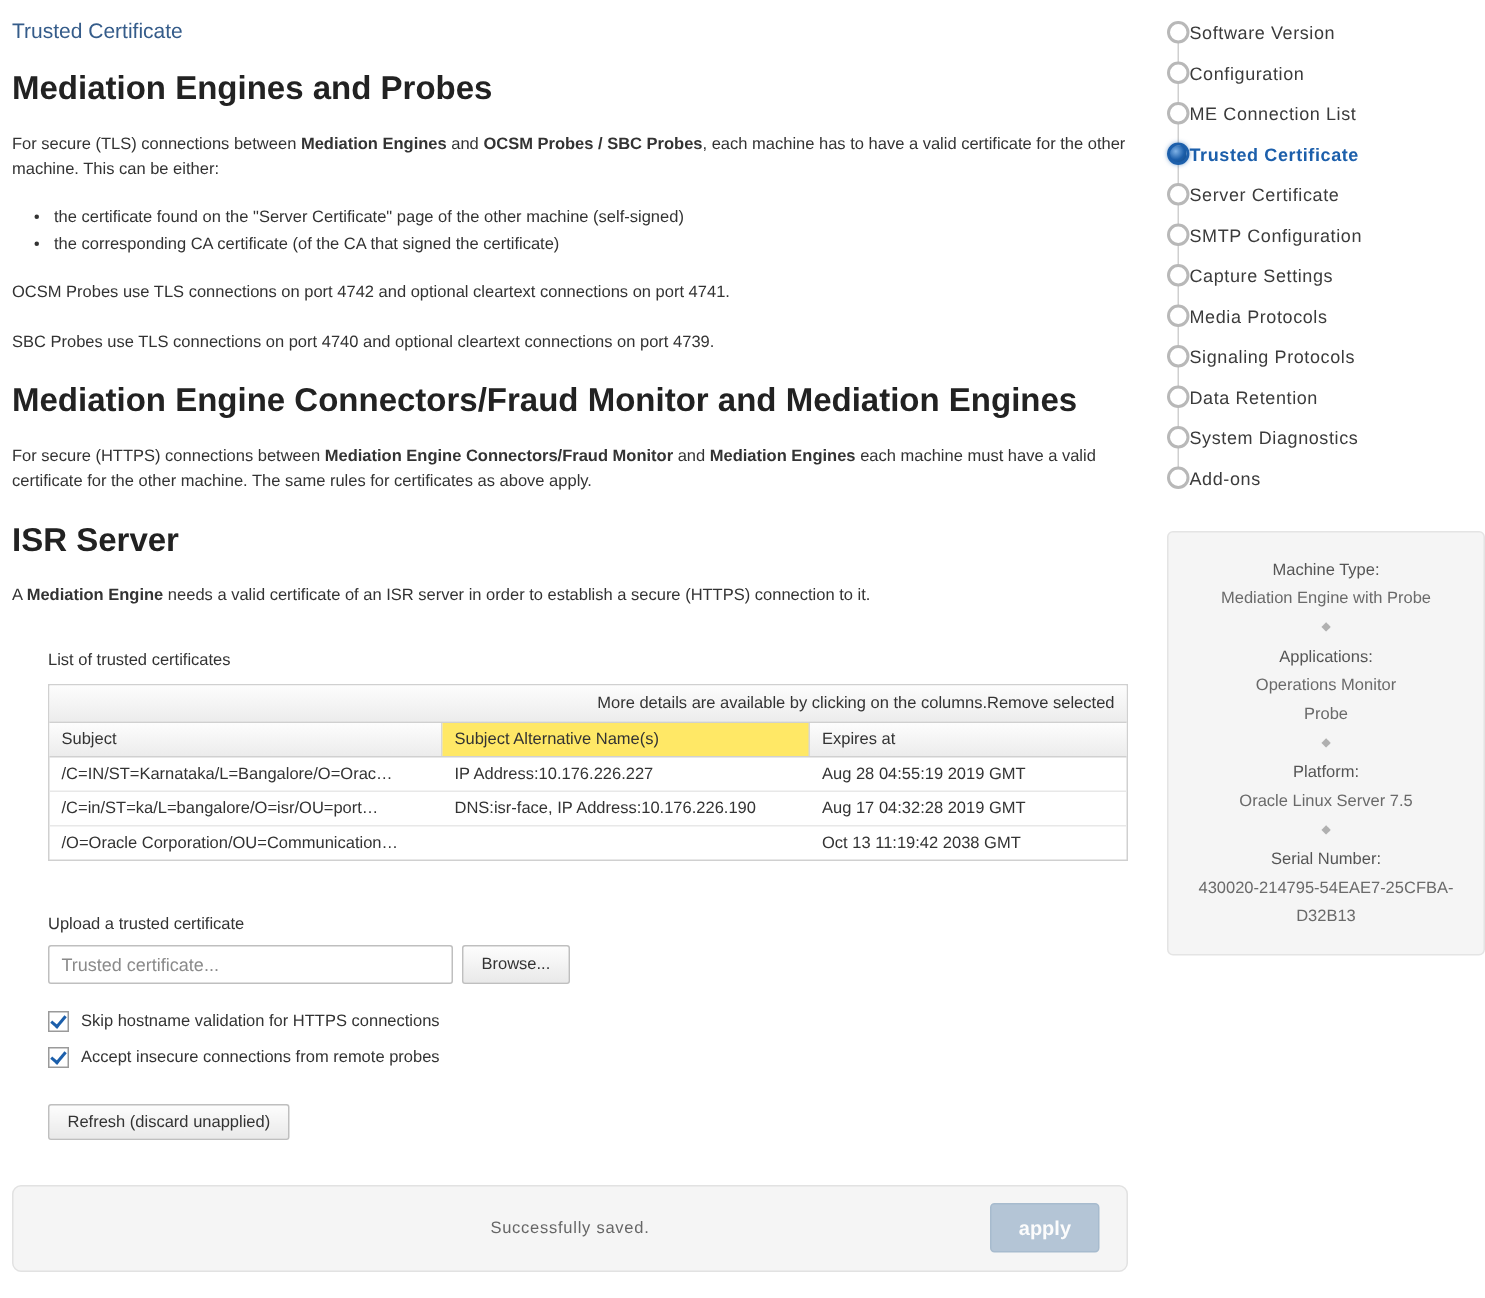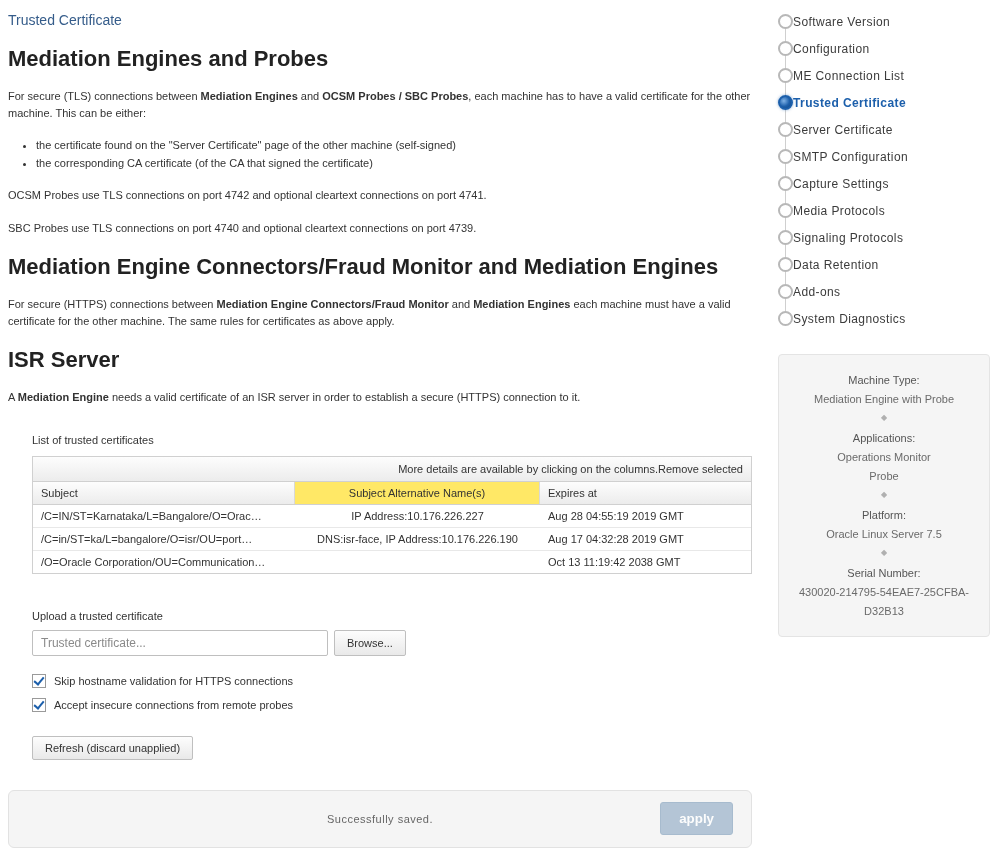--- a/index.html
+++ b/index.html
@@ -59,28 +59,28 @@
     display: flex;
     border-bottom: 1px solid #e8e8e8;
     font-size: 11px;
   }
   .grid-row:last-child { border-bottom: none; }
   .gc {
     padding: 5px 8px;
     overflow: hidden; text-overflow: ellipsis; white-space: nowrap;
   }
   .col-subject { flex: 0 0 262px; }
-  .col-san     { flex: 0 0 245px; text-align: center; }
+  .col-san     { flex: 0 0 245px; }
   .col-expires { flex: 1 1 auto; }
 
   .upload-wrap { margin-top: 36px; }
   .upload-label { margin-bottom: 8px; }
   .file-row { display: flex; gap: 6px; }
   .file-input-fake {
-    width: 296px; height: 26px; border: 1px solid #bfbfbf;
+    width: 270px; height: 26px; border: 1px solid #bfbfbf;
     background: #fff; color: #8a8a8a; padding: 5px 8px;
     font-size: 12px; border-radius: 2px;
   }
   .btn {
     border: 1px solid #bfbfbf; background: linear-gradient(#fdfdfd,#e9e9e9);
     padding: 5px 12px; font-size: 11px; border-radius: 2px; cursor: pointer;
     color: #333;
   }
 
   .chk-row { display: flex; align-items: center; gap: 8px; margin-top: 18px; }
@@ -288,25 +288,25 @@
         <div class="nav-item">
           <div class="nav-bullet"></div>
           <div class="nav-label">Signaling Protocols</div>
         </div>
         <div class="nav-item">
           <div class="nav-bullet"></div>
           <div class="nav-label">Data Retention</div>
         </div>
         <div class="nav-item">
           <div class="nav-bullet"></div>
+          <div class="nav-label">System Diagnostics</div>
+        </div>
+        <div class="nav-item">
+          <div class="nav-bullet"></div>
           <div class="nav-label">Add-ons</div>
-        </div>
-        <div class="nav-item">
-          <div class="nav-bullet"></div>
-          <div class="nav-label">System Diagnostics</div>
         </div>
       </div>
 
     <div class="info-card">
       <div class="lbl">Machine Type:</div>
       <div>Mediation Engine with Probe</div>
       <div class="diamond">◆</div>
       <div class="lbl">Applications:</div>
       <div>Operations Monitor</div>
       <div>Probe</div>

